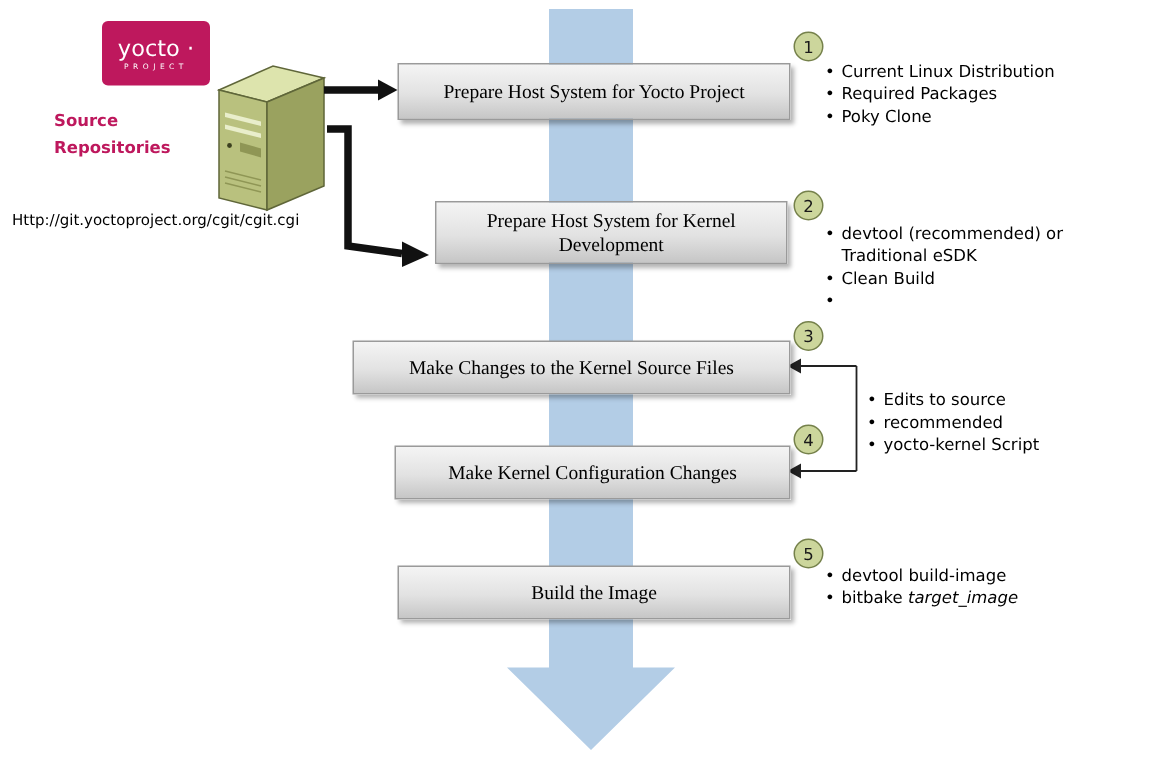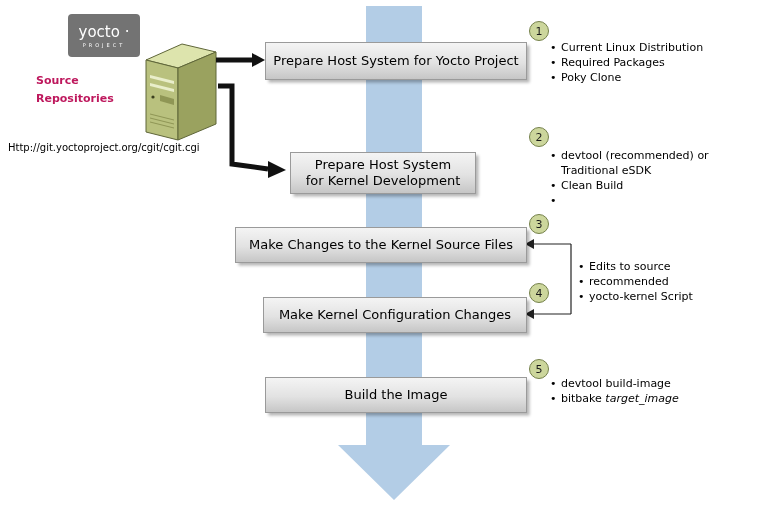--- a/index.html
+++ b/index.html
@@ -11,38 +11,39 @@
 
   .step-box{
     position:absolute;
     display:flex;align-items:center;justify-content:center;
     text-align:center;
     font-size:13px;line-height:16px;color:#000;
     background:linear-gradient(180deg,#f4f4f4 0%,#e2e2e2 55%,#c6c6c6 100%);
     border:1px solid #9a9a9a;
     box-shadow:2.5px 2.5px 3px rgba(0,0,0,0.30);
     z-index:3;
+    font-family:Liberation Serif, serif;
   }
   .nowrap{white-space:nowrap;}
 
   .circle{
     position:absolute;width:20px;height:20px;border-radius:50%;
     background:#ccd69c;border:1.5px solid #75814b;
     display:flex;align-items:center;justify-content:center;
     font-size:11px;color:#1a1a1a;z-index:3;box-sizing:border-box;
   }
 
   .bullet-group{position:absolute;font-size:11px;color:#000;z-index:3;}
   .bullet{display:flex;line-height:15px;}
   .bullet .dot{flex:0 0 11px;width:11px;}
 
   .src-label{position:absolute;left:36px;top:72px;width:112px;font-weight:bold;font-size:11px;line-height:18px;color:#be185d;z-index:4;}
   .src-url{position:absolute;left:8px;top:142px;font-size:10px;color:#000;z-index:4;white-space:nowrap;}
 
-  .logo{position:absolute;left:68px;top:14px;width:72px;height:43px;background:#737373;border-radius:4px;
+  .logo{position:absolute;left:68px;top:14px;width:72px;height:43px;background:#be185d;border-radius:4px;
         display:flex;flex-direction:column;align-items:center;justify-content:center;z-index:4;}
   .logo .brand{color:#fff;font-size:15px;line-height:16px;}
   .logo .sub{color:#fff;font-size:5px;letter-spacing:3px;margin-top:2px;}
 
   .ital{font-style:italic;}
 </style>
 </head>
 <body>
 
 <div class="canvas">
@@ -76,21 +77,21 @@
     <line x1="4" y1="20" x2="40" y2="20" stroke="#111" stroke-width="5"></line>
     <polygon points="40,13 53,20 40,27" fill="#111"></polygon>
     <polyline points="6,46 20,46 20,124 56,129" fill="none" stroke="#111" stroke-width="5"></polyline>
     <polygon points="56,121 74,130 56,138" fill="#111"></polygon>
   </svg>
 
   <div class="step-box nowrap" style="left:265px;top:42px;width:260px;height:36px;">
     <span>Prepare Host System for Yocto Project</span>
   </div>
 
-  <div class="step-box" style="left:290px;top:152px;width:186px;height:42px;padding:12px 14px;box-sizing:border-box;">
+  <div class="step-box" style="left:290px;top:134px;width:235px;height:42px;padding:12px 14px;box-sizing:border-box;">
     <span>Prepare Host System for Kernel Development</span>
   </div>
 
   <div class="step-box nowrap" style="left:235px;top:227px;width:290px;height:34px;">
     <span>Make Changes to the Kernel Source Files</span>
   </div>
 
   <div class="step-box nowrap" style="left:263px;top:297px;width:262px;height:34px;">
     <span>Make Kernel Configuration Changes</span>
   </div>

